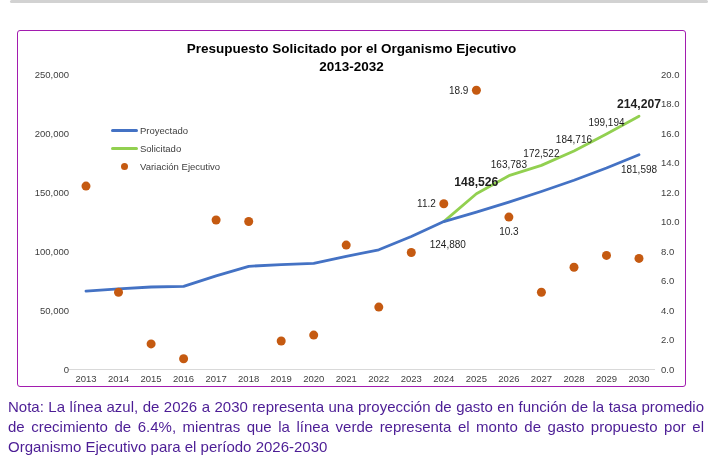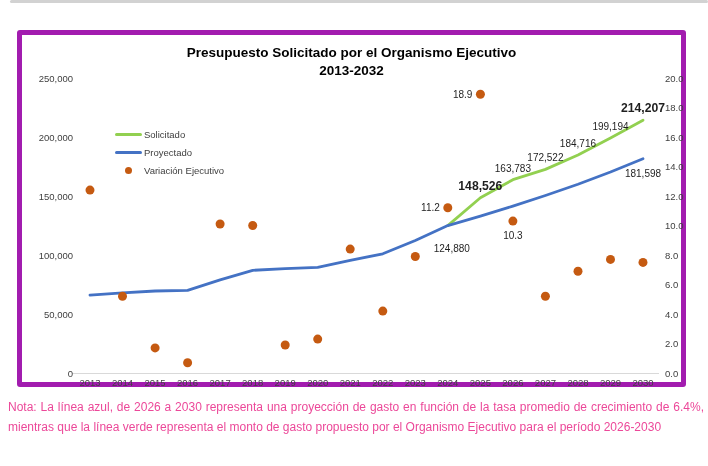--- a/index.html
+++ b/index.html
@@ -3,35 +3,35 @@
 <meta charset="utf-8">
 <style>
   html,body{margin:0;padding:0;}
   body{
     width:708px;height:466px;position:relative;background:#ffffff;
     font-family:"Liberation Sans", sans-serif;overflow:hidden;
   }
   .top-bar{position:absolute;left:10px;top:0;width:698px;height:3px;background:#d2d2d2;border-radius:2px;}
   .chart-figure{
     position:absolute;left:17px;top:30px;width:669px;height:357px;
-    border:5px solid #a21caf;border-radius:3px;background:#ffffff;box-sizing:border-box;
+    border:1px solid #a21caf;border-radius:3px;background:#ffffff;box-sizing:border-box;
   }
   .chart-title{
     position:absolute;top:9px;left:0;width:100%;text-align:center;
     font-size:13.5px;font-weight:bold;color:#000;line-height:18px;
   }
   .plot-svg{position:absolute;left:0;top:0;width:669px;height:357px;}
   .legend{position:absolute;left:93px;top:90px;width:150px;}
   .legend-item{display:flex;align-items:center;height:18px;}
   .marker-line{width:27px;height:3px;border-radius:2px;flex:0 0 auto;}
   .marker-dot{width:7px;height:7px;border-radius:50%;margin:0 10px;flex:0 0 auto;}
   .legend-label{font-size:9.5px;color:#404040;margin-left:2px;white-space:nowrap;}
   .note{
     position:absolute;left:8px;top:397px;width:696px;
-    font-size:12px;line-height:20px;text-align:justify;color:#ec4899;
+    font-size:15px;line-height:20px;text-align:justify;color:#4c1d95;
   }
 </style>
 </head>
 <body>
 
 <div class="top-bar"></div>
 
 <div class="chart-figure">
   <div class="chart-title">
     <div>Presupuesto Solicitado por el Organismo Ejecutivo</div>
@@ -103,26 +103,26 @@
       <text x="588.48" y="94.95107999999999" text-anchor="middle" font-size="10" fill="#1f1f1f" font-family="&quot;Liberation Sans&quot;, sans-serif" font-weight="400">199,194</text>
       <text x="621.01" y="77.23573999999999" text-anchor="middle" font-size="12.2" fill="#1f1f1f" font-family="&quot;Liberation Sans&quot;, sans-serif" font-weight="600">214,207</text>
       <text x="621.01" y="141.71436" text-anchor="middle" font-size="10" fill="#1f1f1f" font-family="&quot;Liberation Sans&quot;, sans-serif" font-weight="400">181,598</text>
       <text x="417.83000000000004" y="176.3" text-anchor="end" font-size="10" fill="#1f1f1f" font-family="&quot;Liberation Sans&quot;, sans-serif" font-weight="400">11.2</text>
       <text x="450.36" y="62.72500000000002" text-anchor="end" font-size="10" fill="#1f1f1f" font-family="&quot;Liberation Sans&quot;, sans-serif" font-weight="400">18.9</text>
       <text x="490.89" y="204.075" text-anchor="middle" font-size="10" fill="#1f1f1f" font-family="&quot;Liberation Sans&quot;, sans-serif" font-weight="400">10.3</text>
     </svg>
 
   <div class="legend">
     <div class="legend-item">
+      <span class="marker-line" style="background: rgb(68, 114, 196);"></span>
+      <span class="legend-label">Proyectado</span>
+    </div>
+    <div class="legend-item">
       <span class="marker-line" style="background: rgb(146, 208, 80);"></span>
       <span class="legend-label">Solicitado</span>
-    </div>
-    <div class="legend-item">
-      <span class="marker-line" style="background: rgb(68, 114, 196);"></span>
-      <span class="legend-label">Proyectado</span>
     </div>
     <div class="legend-item">
       <span class="marker-dot" style="background: rgb(197, 90, 17);"></span>
       <span class="legend-label">Variación Ejecutivo</span>
     </div>
   </div>
 </div>
 
 <div class="note">Nota: La línea azul, de 2026 a 2030 representa una proyección de gasto en función de la tasa promedio de crecimiento de 6.4%, mientras que la línea verde representa el monto de gasto propuesto por el Organismo Ejecutivo para el período 2026-2030</div>
 

